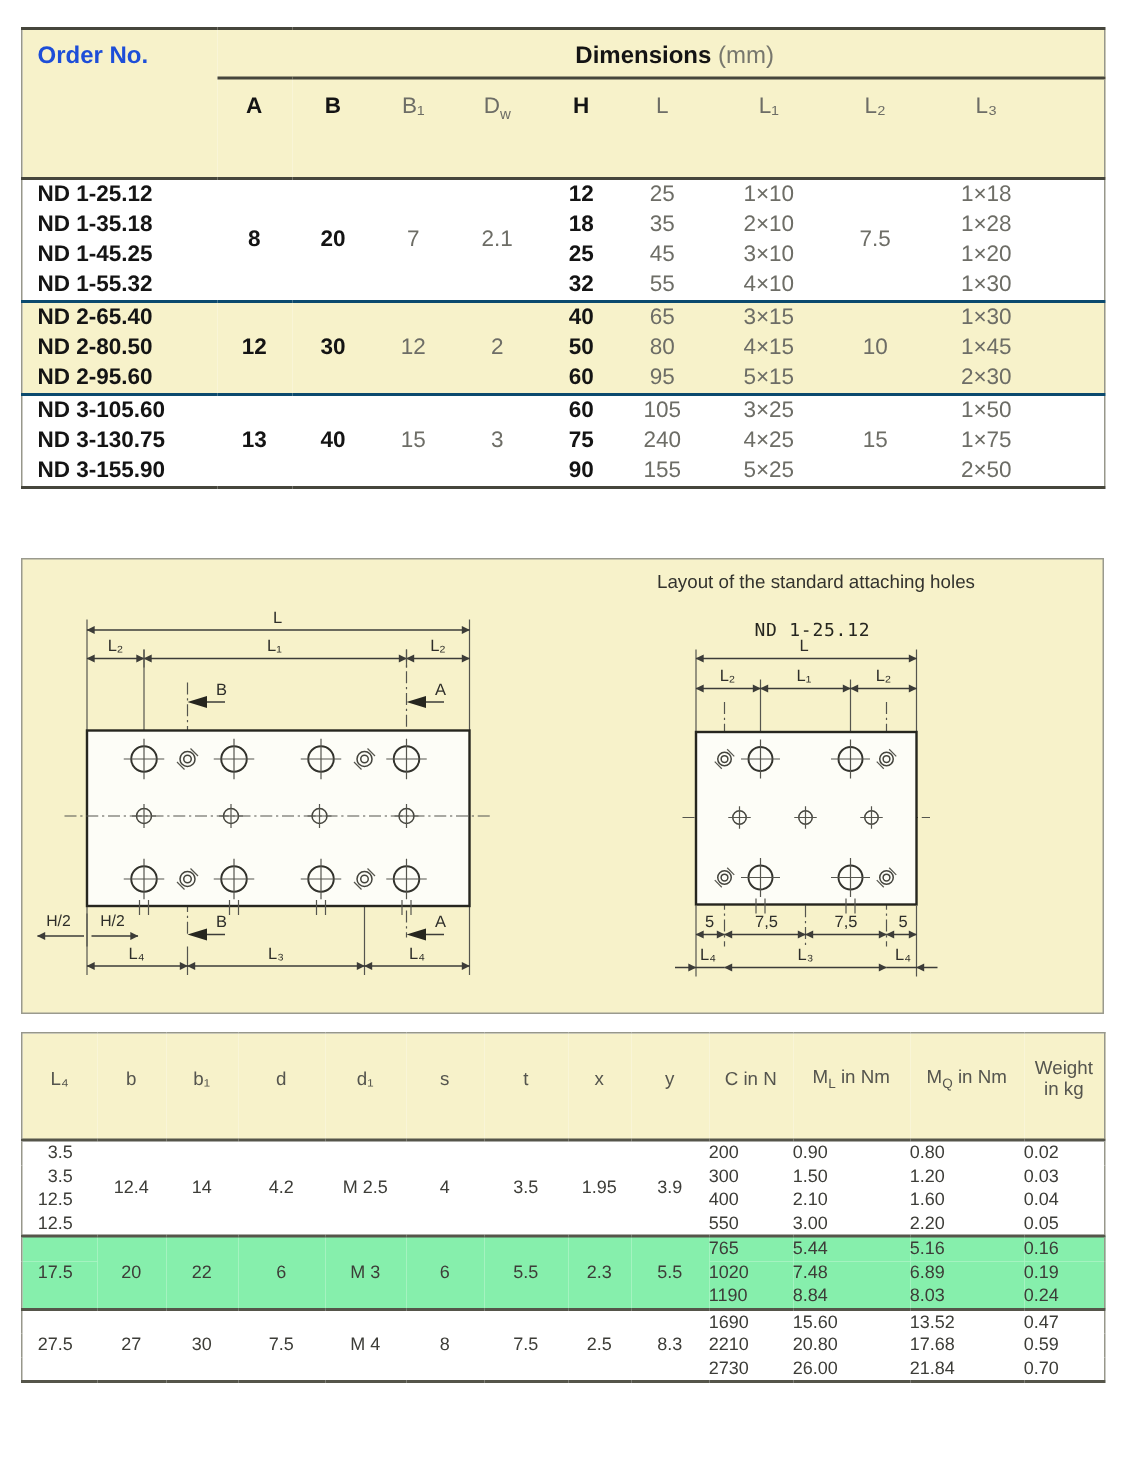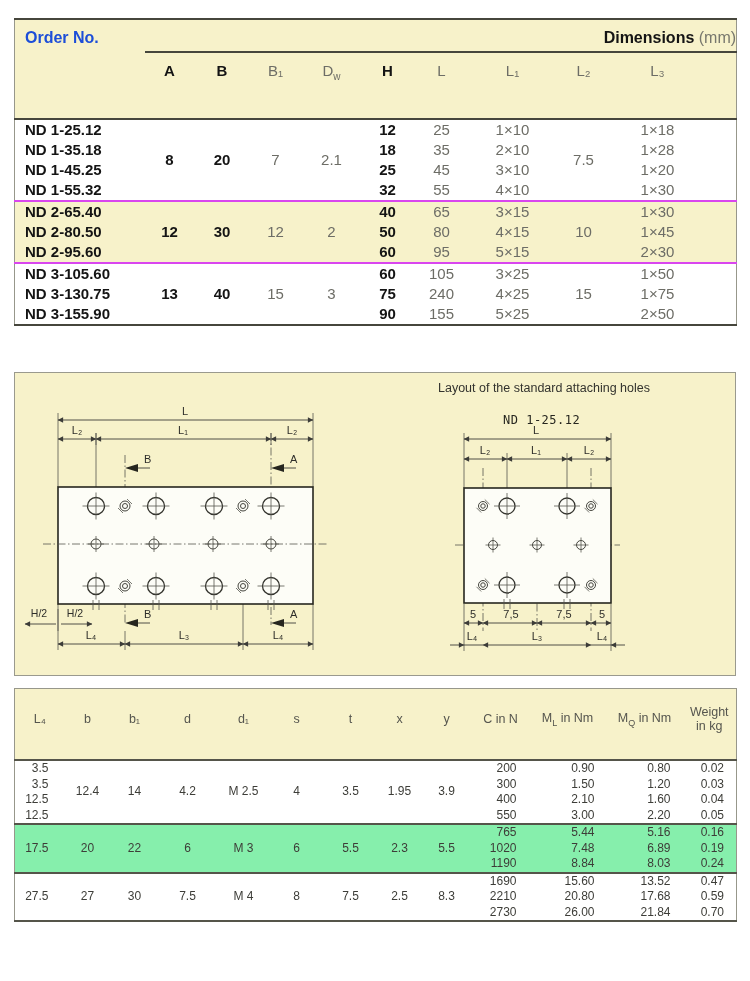--- a/index.html
+++ b/index.html
@@ -16,36 +16,36 @@
     border-left:1px solid #97978b;border-right:1px solid #97978b;
     border-top:2px solid #46463c;border-bottom:2px solid #46463c;
   }
   #toptab thead th{
     background:#f7f2ca;font-weight:normal;text-align:center;vertical-align:top;
     border-bottom:2px solid #46463c;
   }
   #toptab th.oh{
     text-align:left;padding:9px 0 0 10px;font-size:16px;font-weight:bold;color:#1d4ed8;
   }
-  #toptab th.dh{text-align:right;padding:9px 0 0 19px;font-size:16px;height:22px;}
+  #toptab th.dh{text-align:center;padding:9px 0 0 19px;font-size:16px;height:22px;}
   #toptab th.dh .b{font-weight:bold;color:#141414;}
   #toptab th.dh .unit{font-weight:normal;color:#77776d;}
   #toptab tr.letters th{padding-top:9px;font-size:15px;height:55px;}
   #toptab .boldc{color:#141414;font-weight:bold;}
   #toptab .grayc{color:#6d6d66;font-weight:normal;}
   #toptab sub{font-size:10px;}
   #toptab td{
     font-size:15px;height:20px;line-height:20px;padding:0;
     text-align:center;vertical-align:middle;color:#6d6d66;
   }
   #toptab td.c-order{
     text-align:left;padding-left:10px;font-weight:bold;color:#141414;white-space:nowrap;
   }
   #toptab td.bold{font-weight:bold;color:#141414;}
-  #toptab tr.gsep td{border-top:2px solid #d946ef;}
+  #toptab tr.gsep td{border-top:2px solid #0c4a6e;}
   #toptab td.bg{background:#f7f2ca;}
 
   
   #panel{
     position:absolute;left:14px;top:372px;width:720px;height:302px;
     background:#f7f2ca;border:1px solid #9a9a8e;
   }
   #panel svg{display:block;}
   .dim{stroke:#3c3c38;stroke-width:0.9;fill:none;}
   .ext{stroke:#55554e;stroke-width:0.8;fill:none;}
@@ -69,21 +69,21 @@
   #bottab thead th{
     background:#f7f2ca;font-size:12.5px;font-weight:normal;color:#55554e;
     text-align:center;vertical-align:middle;height:60px;padding:0 0 10px 0;
     border-bottom:2px solid #55554a;
   }
   #bottab sub{font-size:9px;}
   #bottab td{
     font-size:12px;height:15px;line-height:15.5px;padding:0;
     text-align:center;color:#3d3d38;vertical-align:middle;
   }
-  #bottab td.ra{text-align:right;padding-right:12px;}
+  #bottab td.ra{text-align:left;padding-right:12px;}
   #bottab td.l4{text-align:right;padding-right:16px;}
   #bottab tr.gsep td{border-top:2px solid #55554a;}
   #bottab td.bg{background:#86efac;}
 </style>
 </head>
 <body>
 
 <table id="toptab">
   <colgroup>
     <col style="width:130px">

